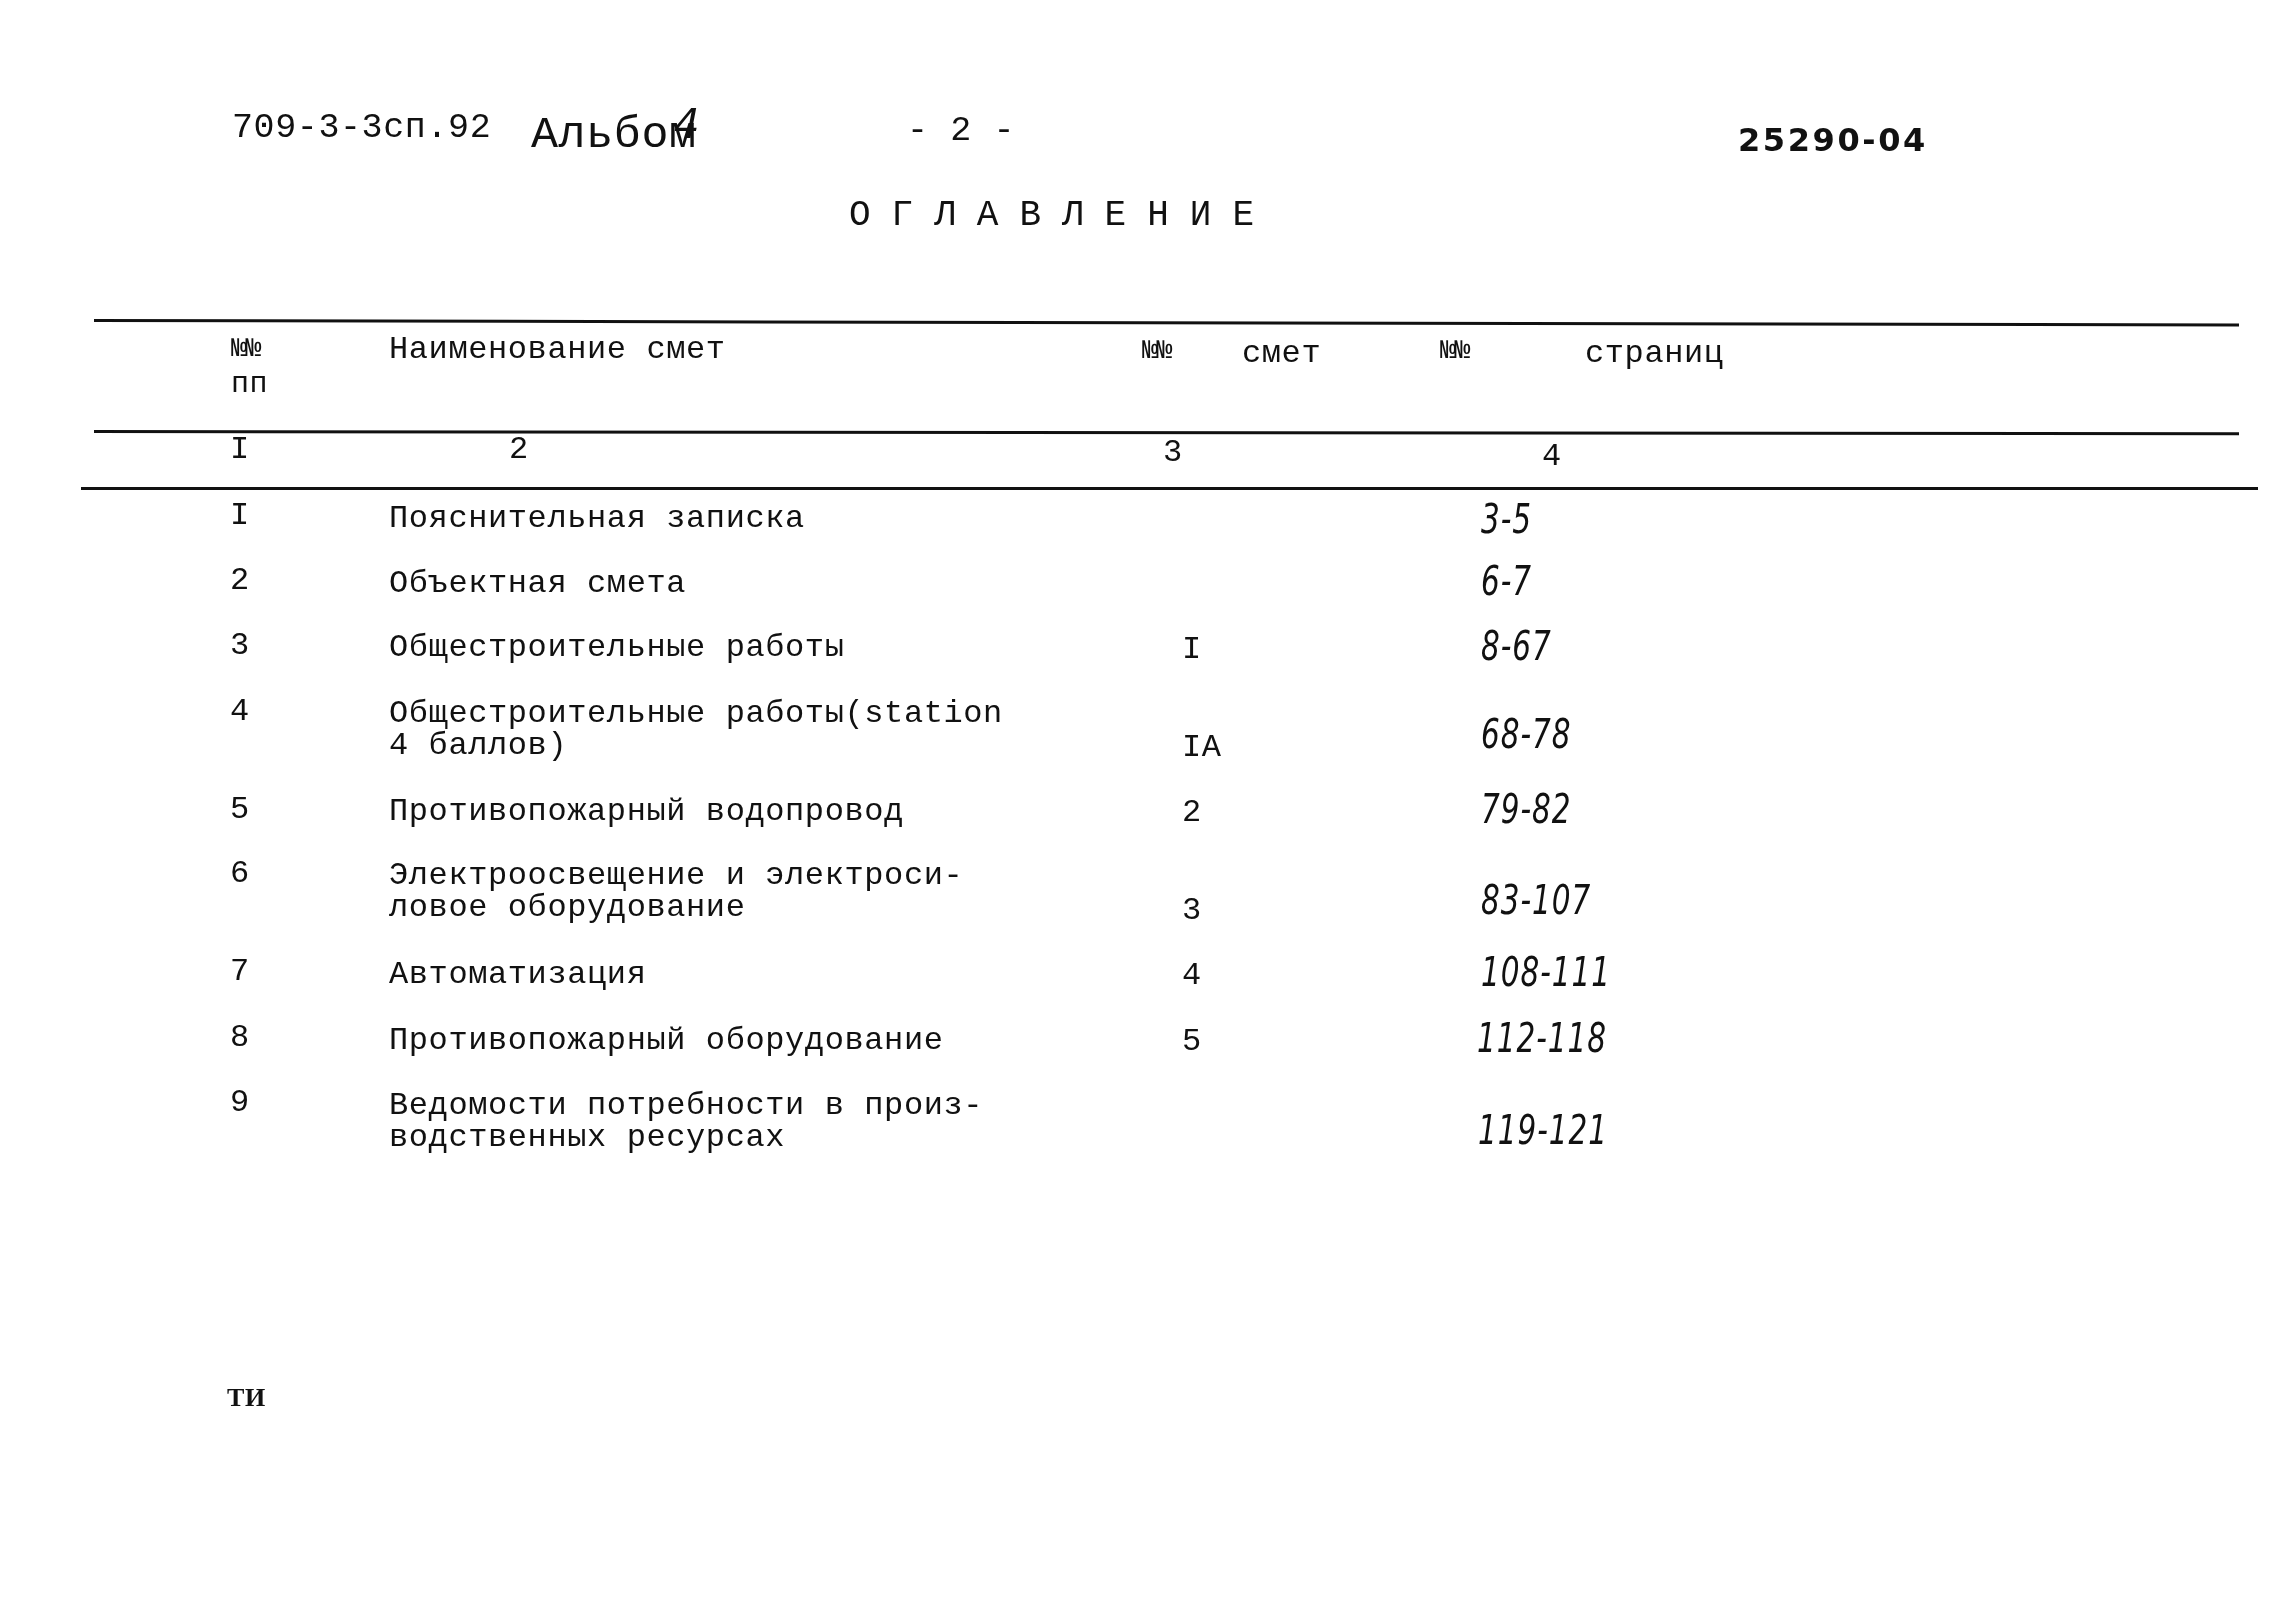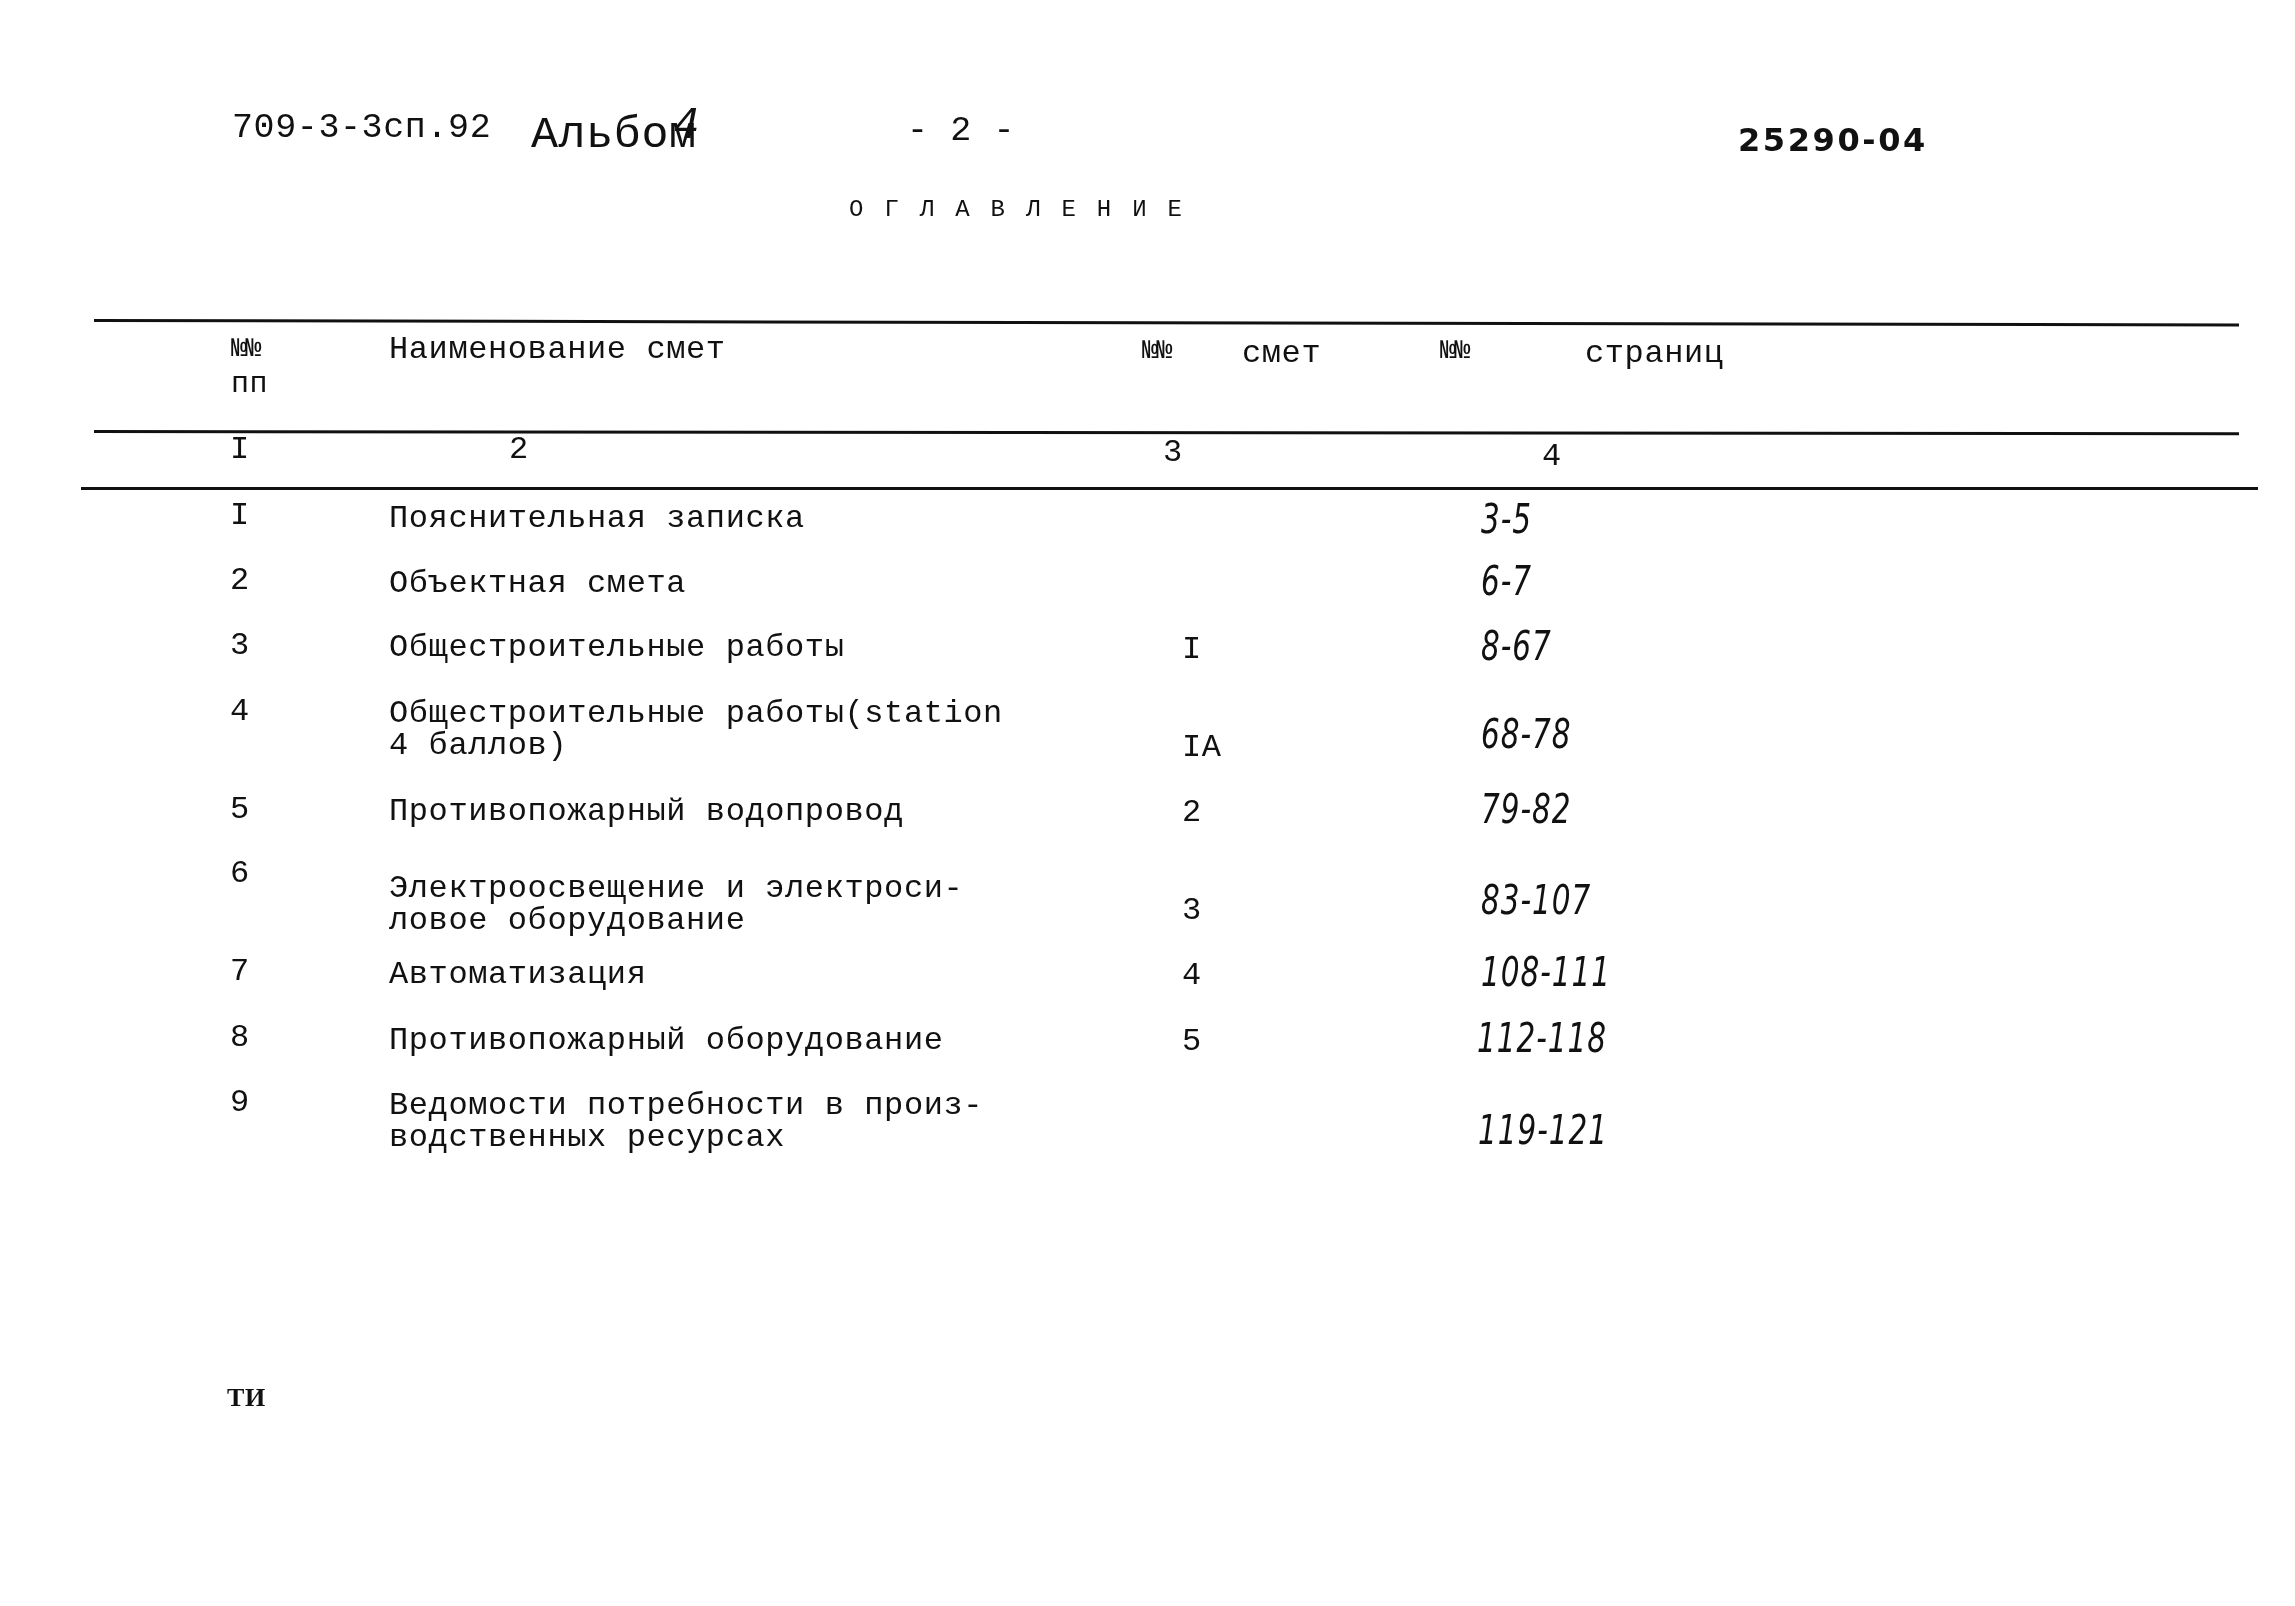--- a/index.html
+++ b/index.html
@@ -41,21 +41,21 @@
       letter-spacing: 2.6px;
       position: absolute;
       white-space: nowrap;
     }
     .rule {
       position: absolute;
       height: 2.6px;
       background: #111111;
     }
     .title {
-      font-size: 24px;
+      font-size: 36px;
       letter-spacing: 21px;
       text-align: right;
     }
     .two-line {
       white-space: pre;
       line-height: 32px;
     }
     .small-no {
       font-size: 27px;
       letter-spacing: -1.9px;
@@ -122,21 +122,21 @@
 
 <div>
   <div class="type" style="left:230px; top:794px;">5</div>
   <div class="type" style="left:389px; top:796px;">Противопожарный водопровод</div>
   <div class="type" style="left:1182px; top:797px;">2</div>
   <div class="hand" style="left:1481px; top:789px;">79-82</div>
 </div>
 
 <div>
   <div class="type" style="left:230px; top:858px;">6</div>
-  <div class="type two-line" style="left:389px; top:860px;margin-top:13px;">Электроосвещение и электроси-
+  <div class="type two-line" style="left:389px; top:860px;">Электроосвещение и электроси-
 ловое оборудование</div>
   <div class="type" style="left:1182px; top:895px;">3</div>
   <div class="hand" style="left:1481px; top:880px;">83-107</div>
 </div>
 
 <div>
   <div class="type" style="left:230px; top:956px;">7</div>
   <div class="type" style="left:389px; top:959px;">Автоматизация</div>
   <div class="type" style="left:1182px; top:960px;">4</div>
   <div class="hand" style="left:1481px; top:952px;">108-111</div>

